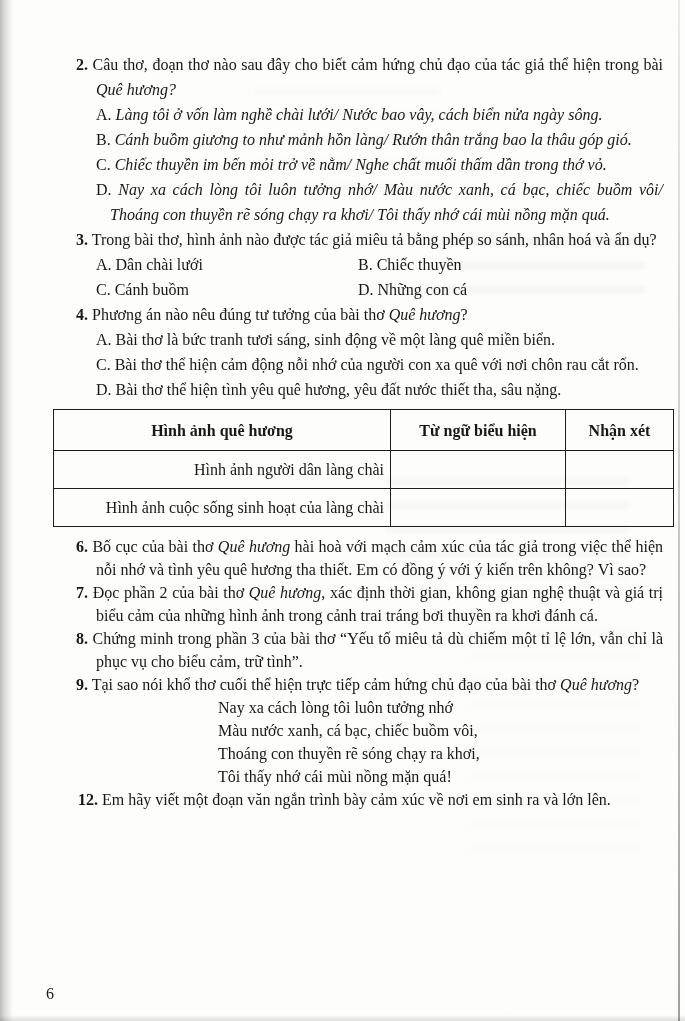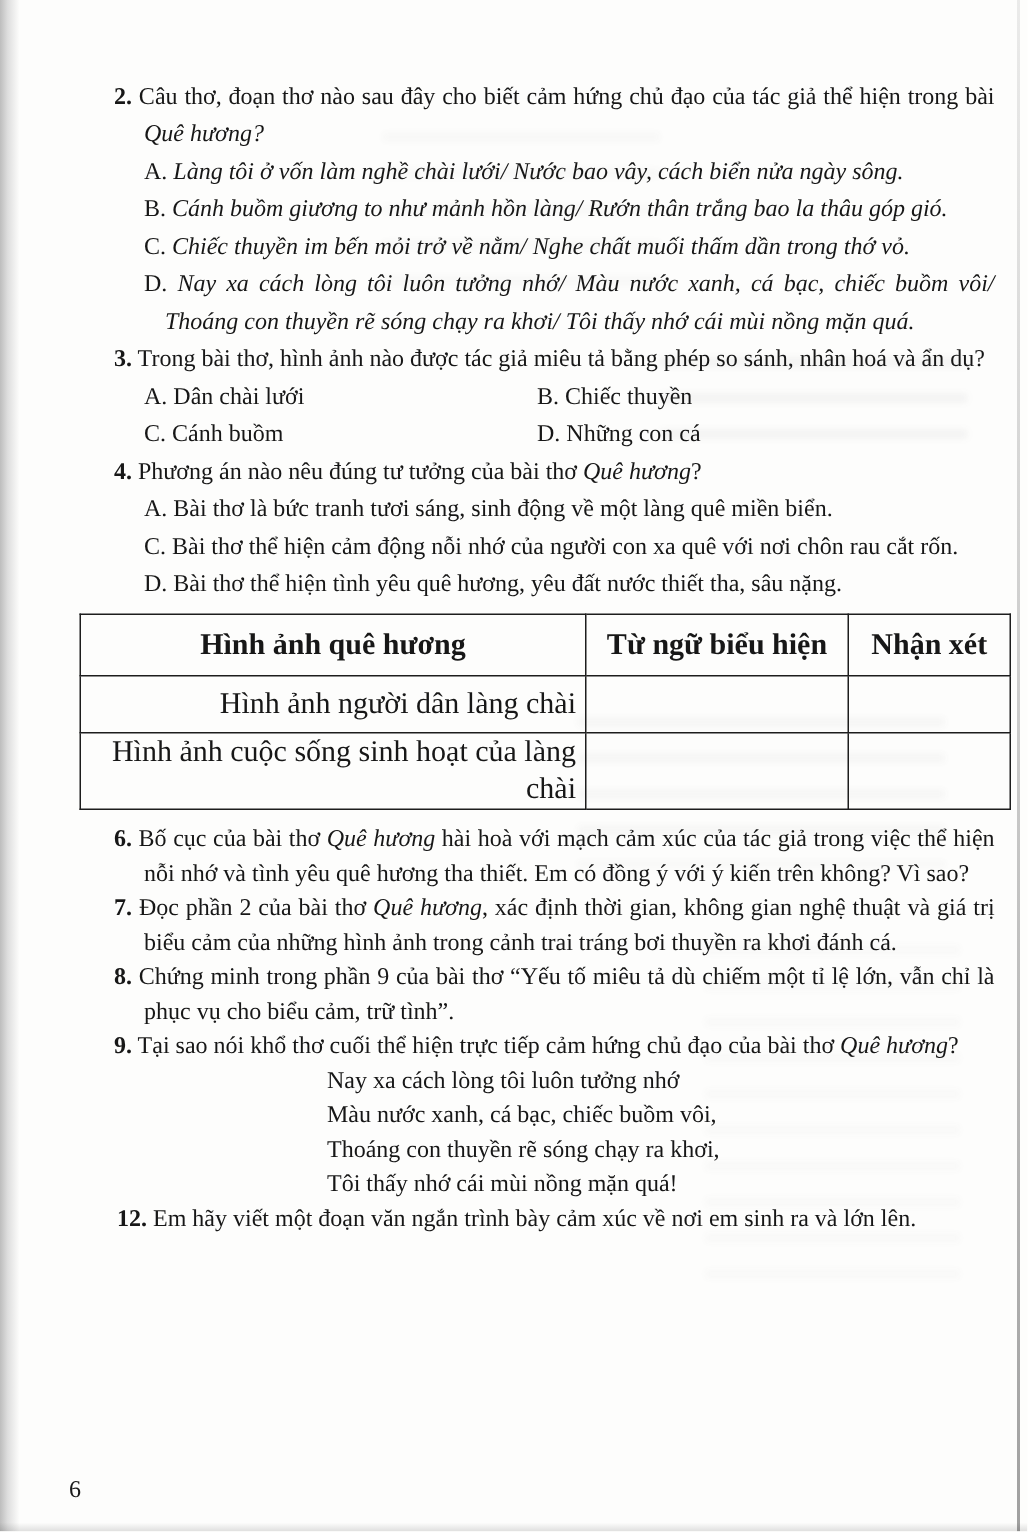--- a/index.html
+++ b/index.html
@@ -55,21 +55,21 @@
   .opt { padding-left: 38px; text-align: justify; }
   .opt-wrap { padding-left: 52px; text-indent: -14px; }
   .optgrid { padding-left: 38px; display: grid; grid-template-columns: 262px auto; }
 
   table.tbl {
     border-collapse: collapse;
     width: 620px;
     margin: 7px 0 8px -5px;
     table-layout: fixed;
   }
-  .tbl th, .tbl td { border: 1.6px solid #1d1d1d; font-size: 20px; }
+  .tbl th, .tbl td { border: 1.6px solid #1d1d1d; font-size: 16px; }
   .tbl th { height: 41px; text-align: center; font-weight: bold; padding: 0 4px; }
   .tbl td { height: 38px; padding: 0 6px 0 10px; text-align: right; }
 
   .lower { margin-top: 6px; line-height: 23px; }
   .poem  { padding-left: 160px; }
   .qp    { text-indent: 20px; text-align: justify; }
 
   .pagenum { position: absolute; left: 46px; top: 985px; font-size: 16px; color: #1a1a1a; }
 </style>
 </head>
@@ -127,21 +127,21 @@
       </tr>
     </tbody>
       </table>
 
     <div class="lower">
 
       <p class="q"><b class="qnum">6.</b> <span>Bố cục của bài thơ</span> <i>Quê hương</i> <span>hài hoà với mạch cảm xúc của tác giả trong việc thể hiện nỗi nhớ và tình yêu quê hương tha thiết. Em có đồng ý với ý kiến trên không? Vì sao?</span></p>
 
       <p class="q"><b class="qnum">7.</b> <span>Đọc phần 2 của bài thơ</span> <i>Quê hương</i><span>, xác định thời gian, không gian nghệ thuật và giá trị biểu cảm của những hình ảnh trong cảnh trai tráng bơi thuyền ra khơi đánh cá.</span></p>
 
-      <p class="q"><b class="qnum">8.</b> <span>Chứng minh trong phần 9 của bài thơ “Yếu tố miêu tả dù chiếm một tỉ lệ lớn, vẫn chỉ là phục vụ cho biểu cảm, trữ tình”.</span></p>
+      <p class="q"><b class="qnum">8.</b> <span>Chứng minh trong phần 3 của bài thơ “Yếu tố miêu tả dù chiếm một tỉ lệ lớn, vẫn chỉ là phục vụ cho biểu cảm, trữ tình”.</span></p>
 
       <p class="q"><b class="qnum">9.</b> <span>Tại sao nói khổ thơ cuối thể hiện trực tiếp cảm hứng chủ đạo của bài thơ</span> <i>Quê hương</i><span>?</span></p>
 
       <div class="poem">
         <p>Nay xa cách lòng tôi luôn tưởng nhớ</p>
         <p>Màu nước xanh, cá bạc, chiếc buồm vôi,</p>
         <p>Thoáng con thuyền rẽ sóng chạy ra khơi,</p>
         <p>Tôi thấy nhớ cái mùi nồng mặn quá!</p>
       </div>
 

